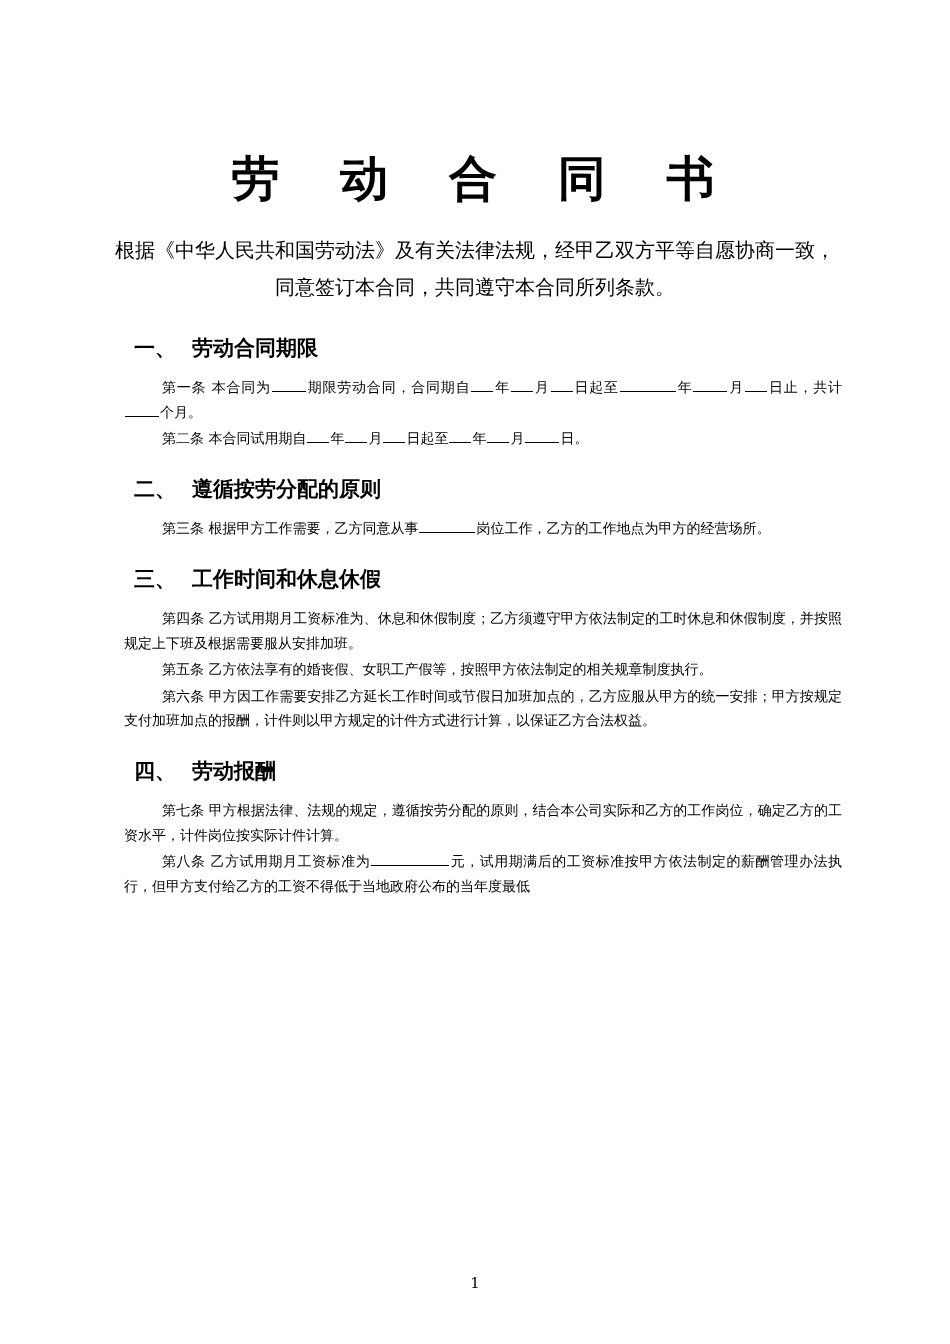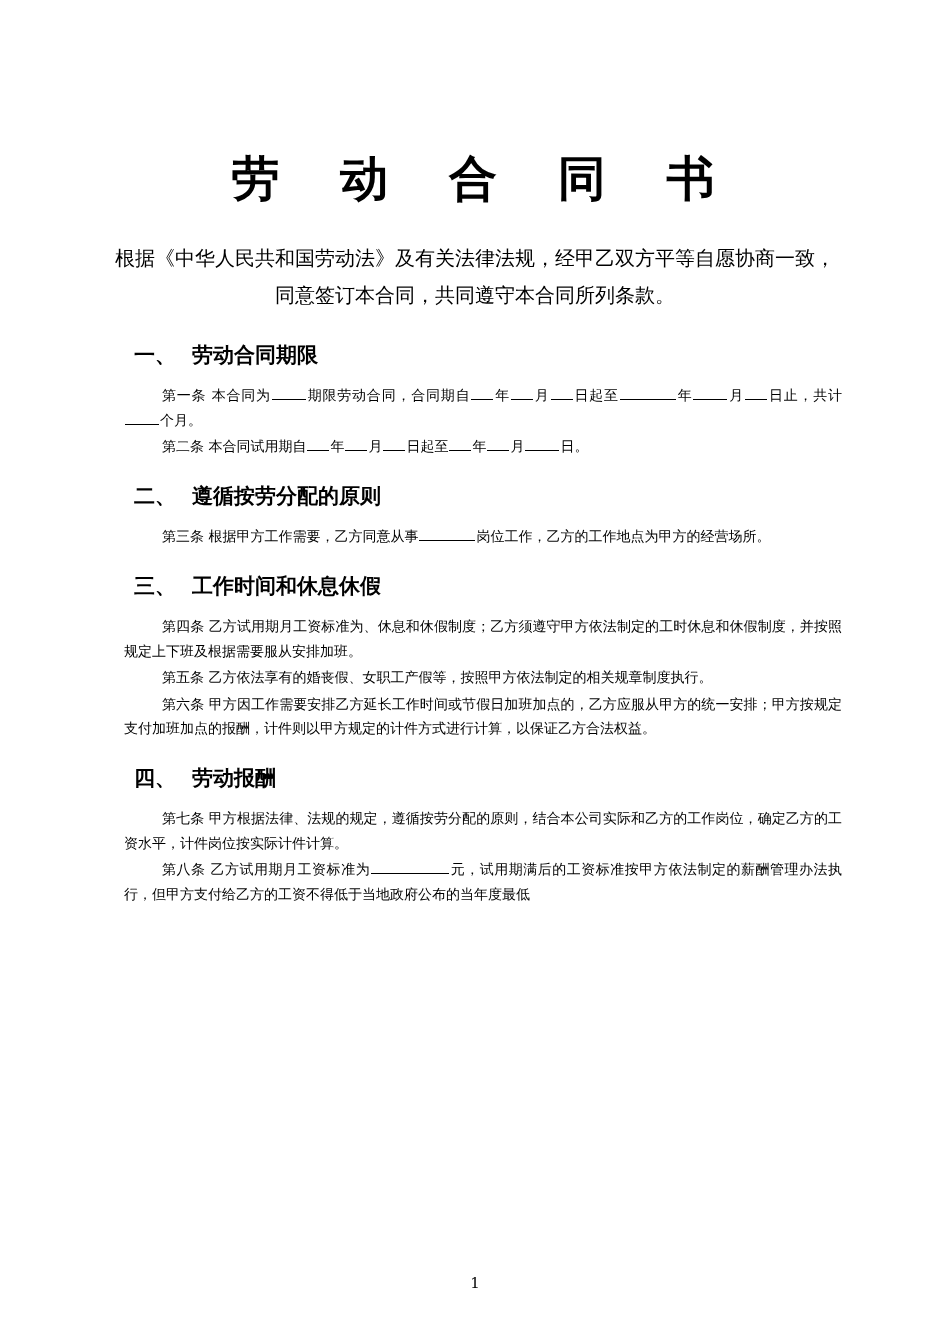--- a/index.html
+++ b/index.html
@@ -21,37 +21,37 @@
     box-sizing: border-box;
     padding: 150px 108px 40px 108px;
     position: relative;
   }
   .doc-title {
     text-align: center;
     font-family: "DejaVu Sans", "Liberation Sans", sans-serif;
     font-weight: bold;
     font-size: 48px;
     letter-spacing: 22px;
-    margin: 0 0 32px 0;
+    margin: 0 0 24px 0;
     padding-left: 18px;
     line-height: 1.2;
   }
   .preamble {
     font-size: 20px;
     line-height: 1.85;
     text-align: center;
     margin: 0 0 26px 0;
     padding: 0 6px;
   }
   .preamble .l2 {
     display: block;
     font-family: Liberation Serif, serif;
   }
   h2.section {
-    font-family: Liberation Serif, serif;
+    font-family: Liberation Sans, sans-serif;
     font-weight: bold;
     font-size: 21px;
     margin: 22px 0 12px 0;
     padding-left: 26px;
     line-height: 1.5;
   }
   h2.section .num {
     margin-right: 16px;
   }
   p.clause {

